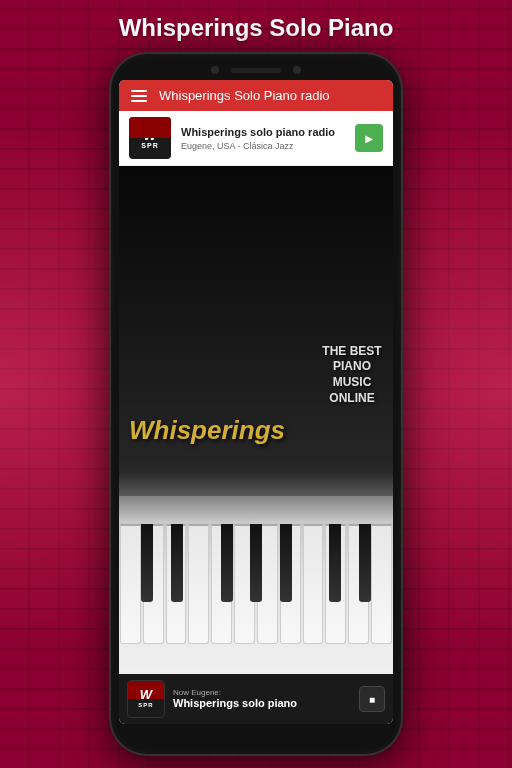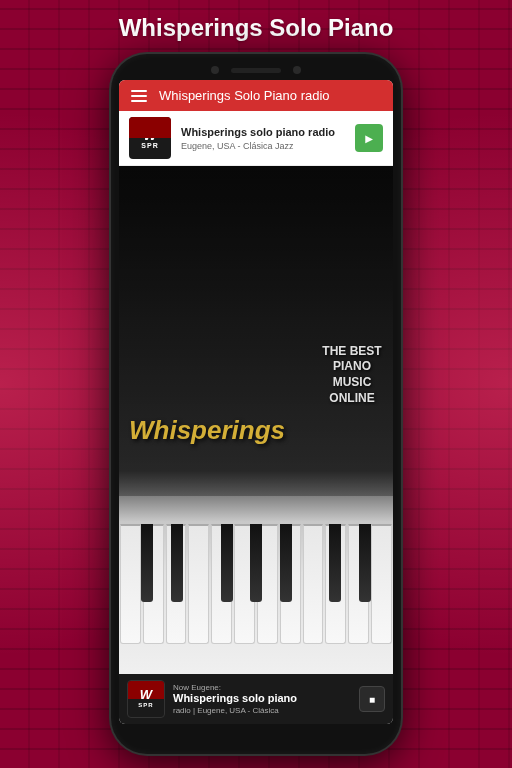--- a/index.html
+++ b/index.html
@@ -487,19 +487,18 @@
 
     <div class="now-playing-bar">
       <div class="now-playing-logo">
         <div class="np-logo-top"></div>
         <span class="np-logo-w">W</span>
         <span class="np-logo-spr">SPR</span>
       </div>
       <div class="now-playing-info">
         <div class="now-playing-label">Now Eugene:</div>
         <div class="now-playing-title">Whisperings solo piano</div>
-        <div class="now-playing-sub">radio | Eugene, USA - Clásica</div>
       </div>
       <div class="stop-btn"></div>
     </div>
 
   </div>
 </div>
 
 </body></html>

